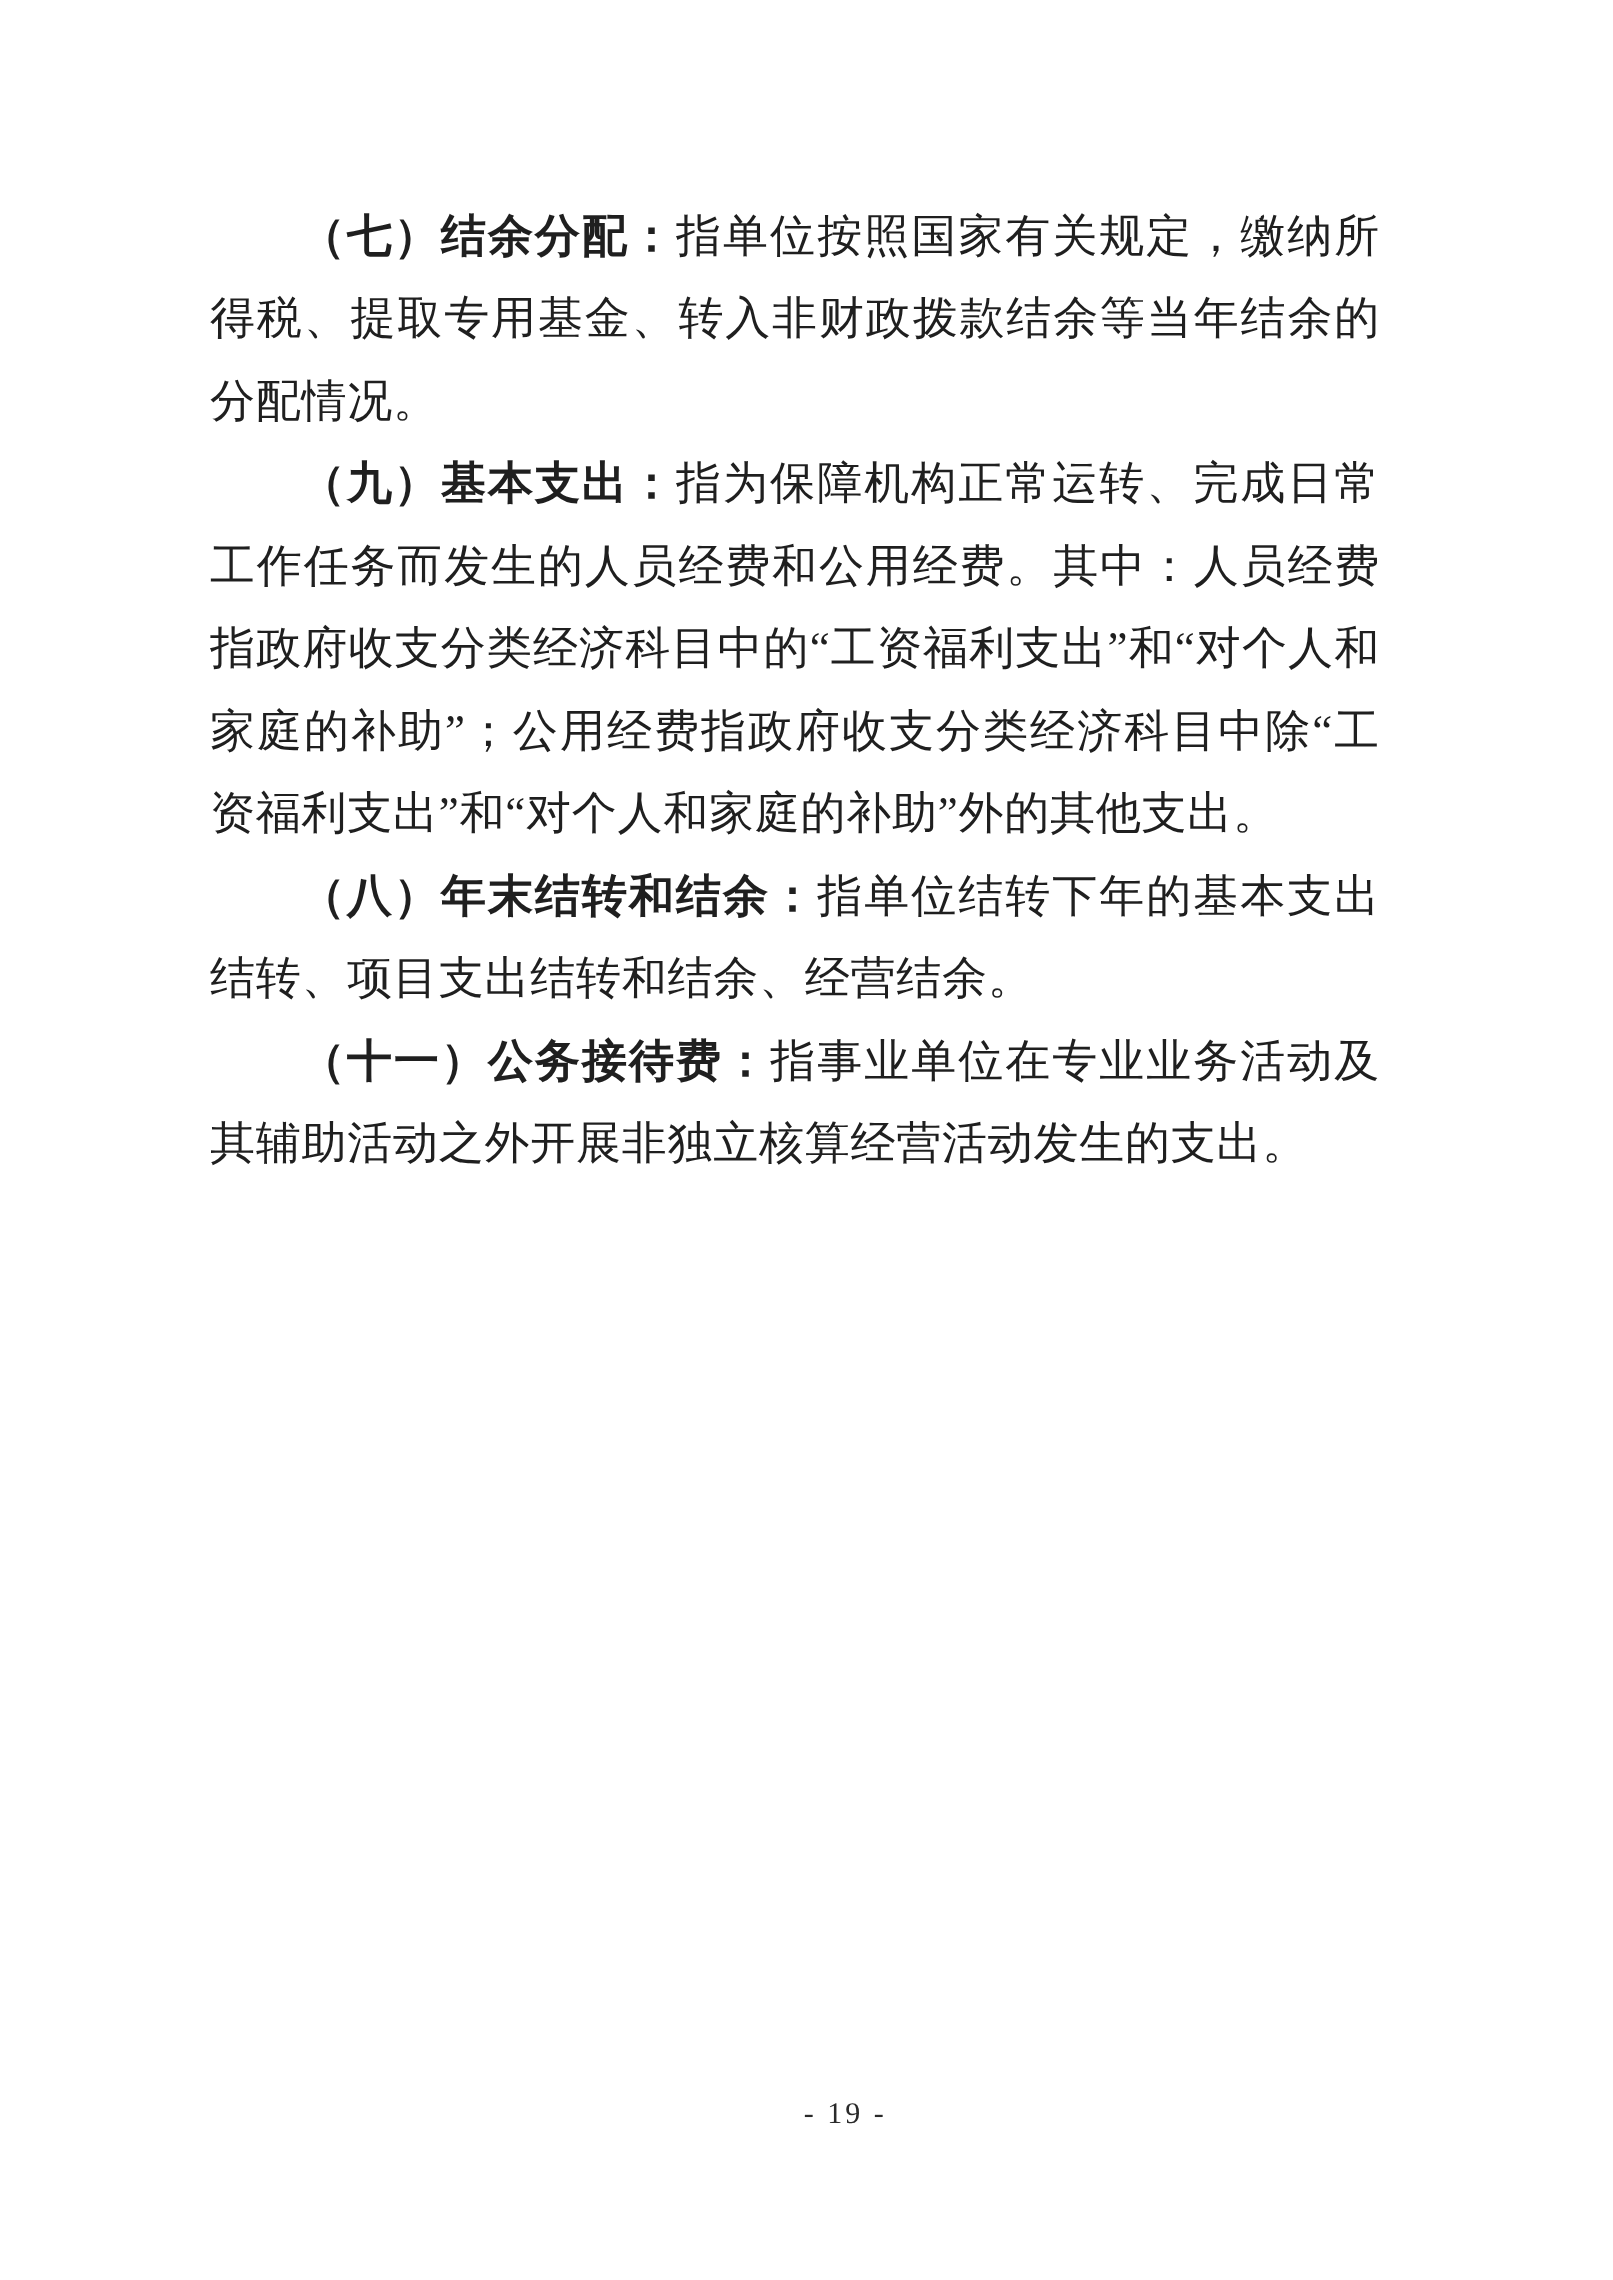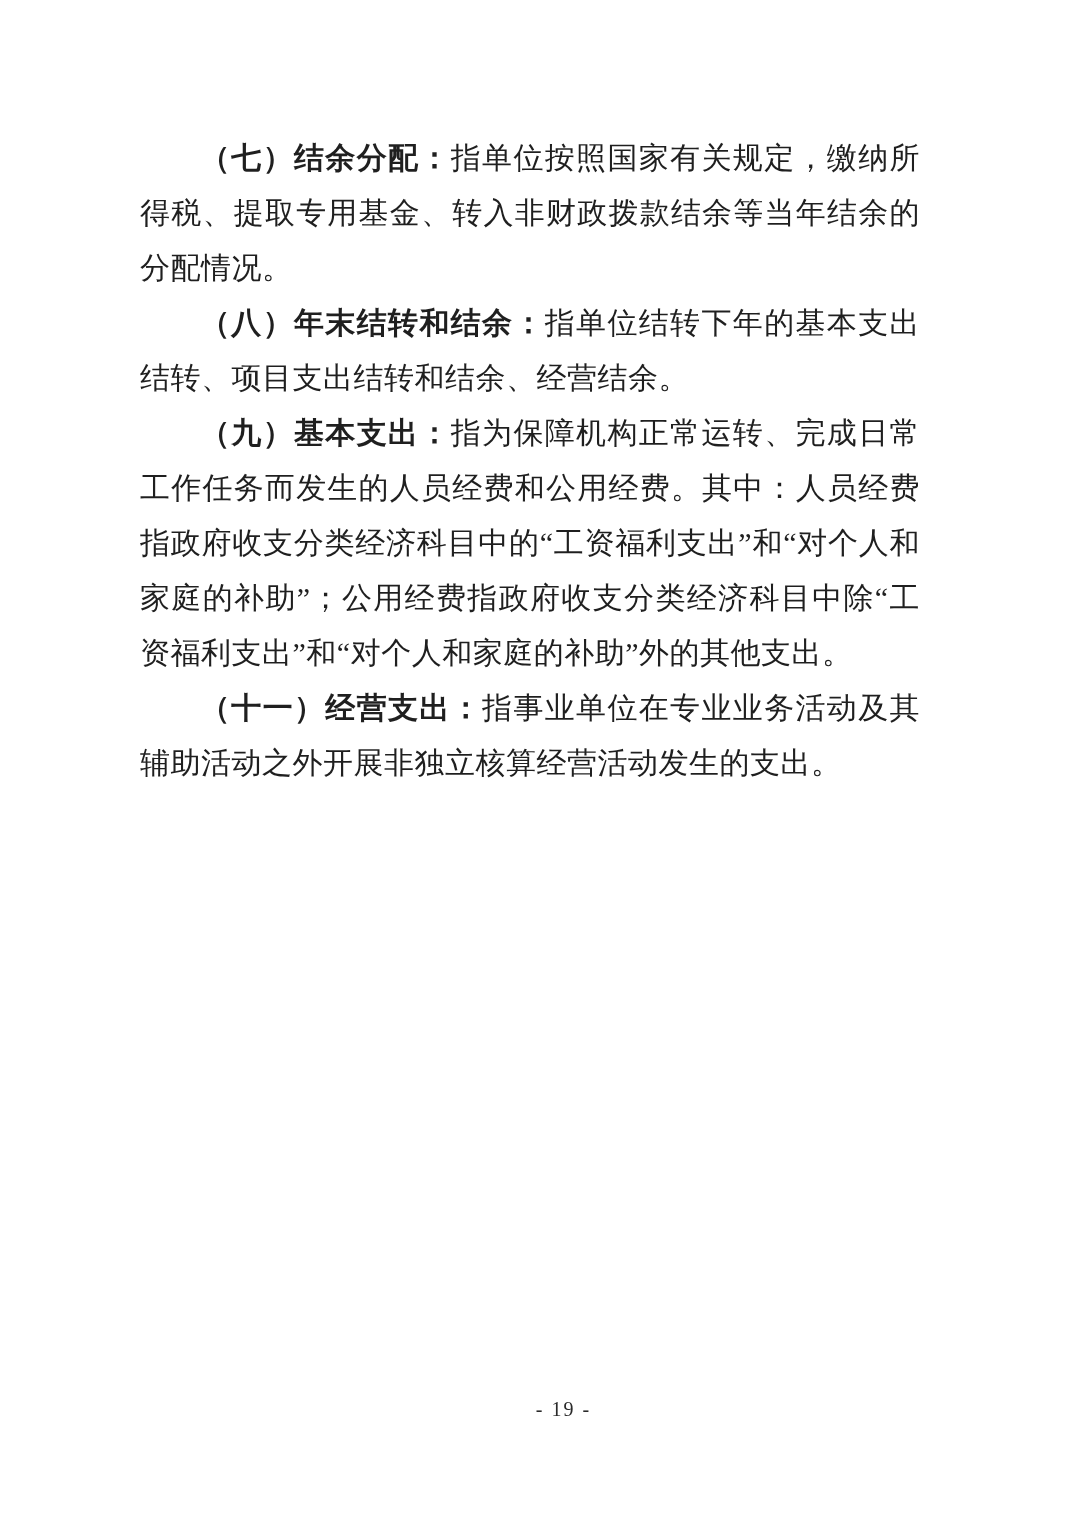--- a/index.html
+++ b/index.html
@@ -47,18 +47,18 @@
     color: #2a2a2a;
     padding-left: 26px;
   }
 </style>
 </head>
 <body>
 
 <div class="page">
   <div class="content">
     <p class="para"><span class="lead">（七）结余分配：</span><span>指单位按照国家有关规定，缴纳所得税、提取专用基金、转入非财政拨款结余等当年结余的分配情况。</span></p>
+    <p class="para"><span class="lead">（九）基本支出：</span><span>指为保障机构正常运转、完成日常工作任务而发生的人员经费和公用经费。其中：人员经费指政府收支分类经济科目中的“工资福利支出”和“对个人和家庭的补助”；公用经费指政府收支分类经济科目中除“工资福利支出”和“对个人和家庭的补助”外的其他支出。</span></p>
     <p class="para"><span class="lead">（八）年末结转和结余：</span><span>指单位结转下年的基本支出结转、项目支出结转和结余、经营结余。</span></p>
-    <p class="para"><span class="lead">（九）基本支出：</span><span>指为保障机构正常运转、完成日常工作任务而发生的人员经费和公用经费。其中：人员经费指政府收支分类经济科目中的“工资福利支出”和“对个人和家庭的补助”；公用经费指政府收支分类经济科目中除“工资福利支出”和“对个人和家庭的补助”外的其他支出。</span></p>
-    <p class="para"><span class="lead">（十一）经营支出：</span><span>指事业单位在专业业务活动及其辅助活动之外开展非独立核算经营活动发生的支出。</span></p>
+    <p class="para"><span class="lead">（十一）公务接待费：</span><span>指事业单位在专业业务活动及其辅助活动之外开展非独立核算经营活动发生的支出。</span></p>
   </div>
   <div class="footer">- 19 -</div>
 </div>
 
 </body></html>

